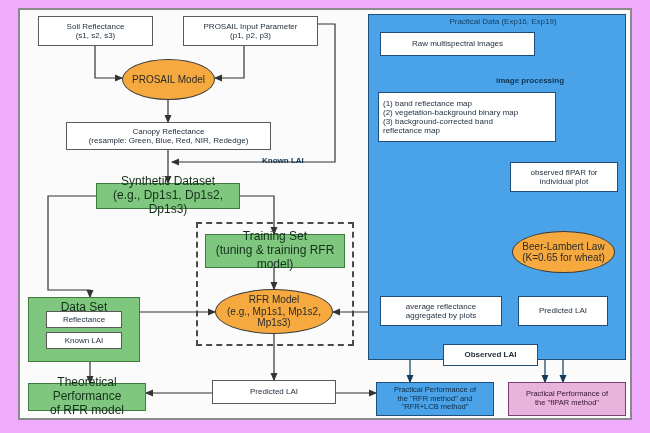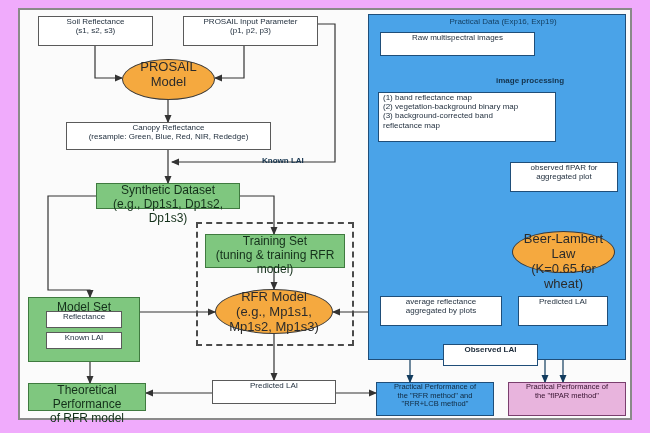--- a/index.html
+++ b/index.html
@@ -20,21 +20,21 @@
     left:18px; top:8px; width:614px; height:412px;
     border:2px solid #8a8a8a;
     background:#fbfbfb;
   }
   svg.wires {
     position:absolute; left:0; top:0; width:650px; height:433px;
     pointer-events:none;
   }
   .node {
     position:absolute;
-    display:flex; align-items:flex-start; justify-content:center;
+    display:flex; align-items:center; justify-content:center;
     text-align:center;
     line-height:1.15;
     color:#1d2b3a;
     z-index:3;
   }
   .box {
     border:1.4px solid #5a5a5a;
     background:#ffffff;
     font-size:8px;
   }
@@ -42,21 +42,21 @@
   .green {
     background:#7fc77f;
     border:1.4px solid #3f7a3f;
     font-size:12px;
     color:#14301a;
   }
   .ellipse {
     background:#f5a93f;
     border:1.6px solid #3a3a3a;
     border-radius:50%;
-    font-size:13px;
+    font-size:10px;
     color:#2b2b2b;
   }
   .bluepanel {
     position:absolute;
     background:#4aa3e8;
     border:1.6px solid #1f4e79;
     z-index:1;
   }
   .panel-title {
     position:absolute;
@@ -196,21 +196,21 @@
   </div>
 
   <div class="node green" style="left:205px; top:234px; width:140px; height:34px;">
     <div>
       <span class="lbl">Training Set</span>
       <span class="lbl">(tuning &amp; training RFR model)</span>
     </div>
   </div>
 
   <div class="node green topcap" style="left:28px; top:297px; width:112px; height:65px;">
-    <span>Model Set</span>
+    <span>Data Set</span>
   </div>
   <div class="node box" style="left:46px; top:311px; width:76px; height:17px; z-index:4;">Reflectance</div>
   <div class="node box" style="left:46px; top:332px; width:76px; height:17px; z-index:4;">Known LAI</div>
 
   <div class="node ellipse" style="left:215px; top:289px; width:118px; height:45px;">
     <div>
       <span class="lbl">RFR Model</span>
       <span class="lbl">(e.g., Mp1s1, Mp1s2, Mp1s3)</span>
     </div>
   </div>
@@ -233,21 +233,21 @@
       <span class="lbl">(1) band reflectance map</span>
       <span class="lbl">(2) vegetation-background binary map</span>
       <span class="lbl">(3) background-corrected band</span>
       <span class="lbl">reflectance map</span>
     </div>
   </div>
 
   <div class="node box blueborder" style="left:510px; top:162px; width:108px; height:30px;">
     <div>
       <span class="lbl">observed fIPAR for</span>
-      <span class="lbl">aggregated plot</span>
+      <span class="lbl">individual plot</span>
     </div>
   </div>
 
   <div class="node ellipse" style="left:512px; top:231px; width:103px; height:42px;">
     <div>
       <span class="lbl">Beer-Lambert Law</span>
       <span class="lbl">(K=0.65 for wheat)</span>
     </div>
   </div>
 

